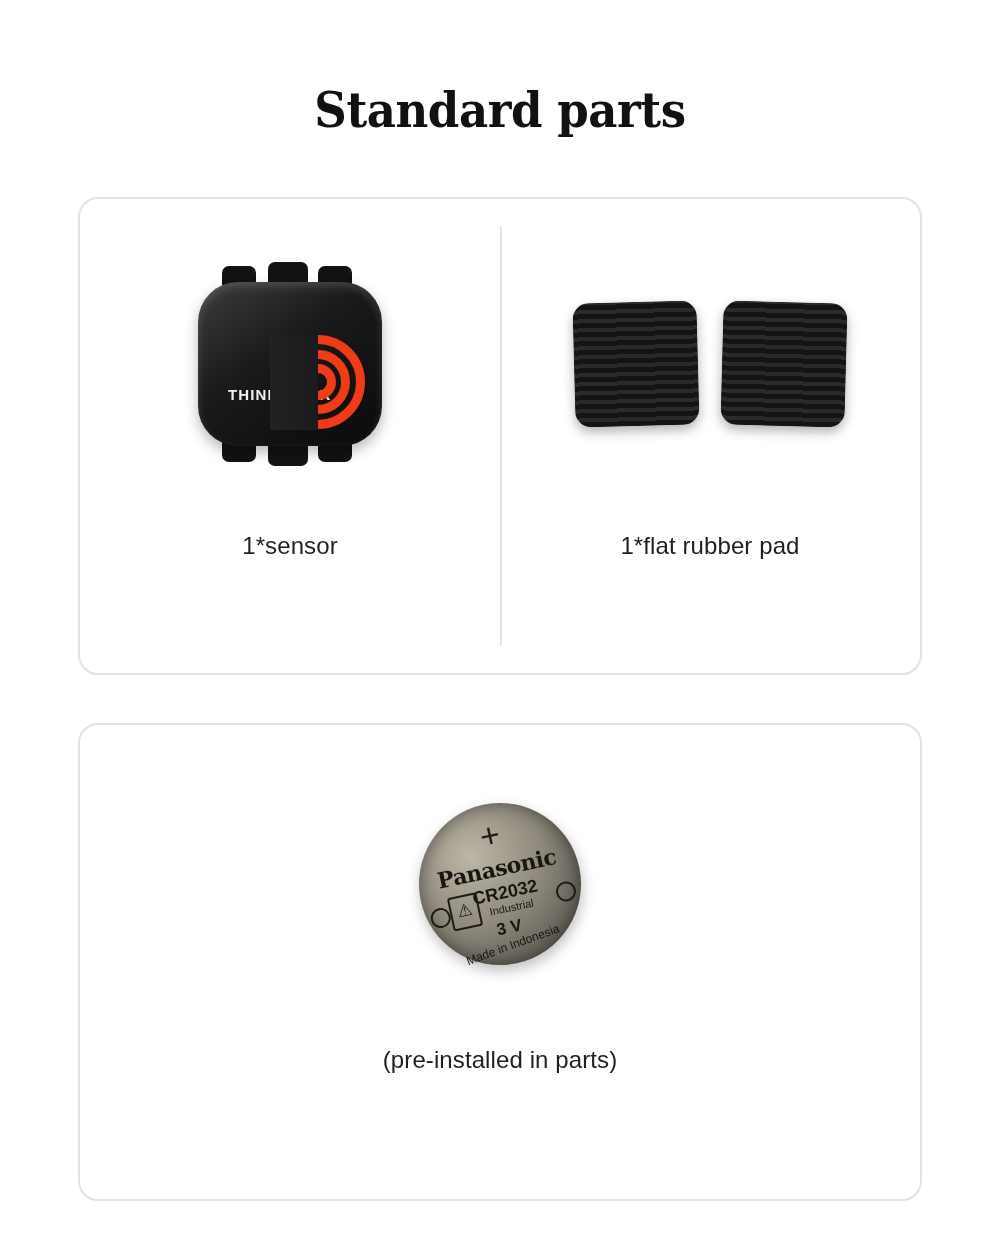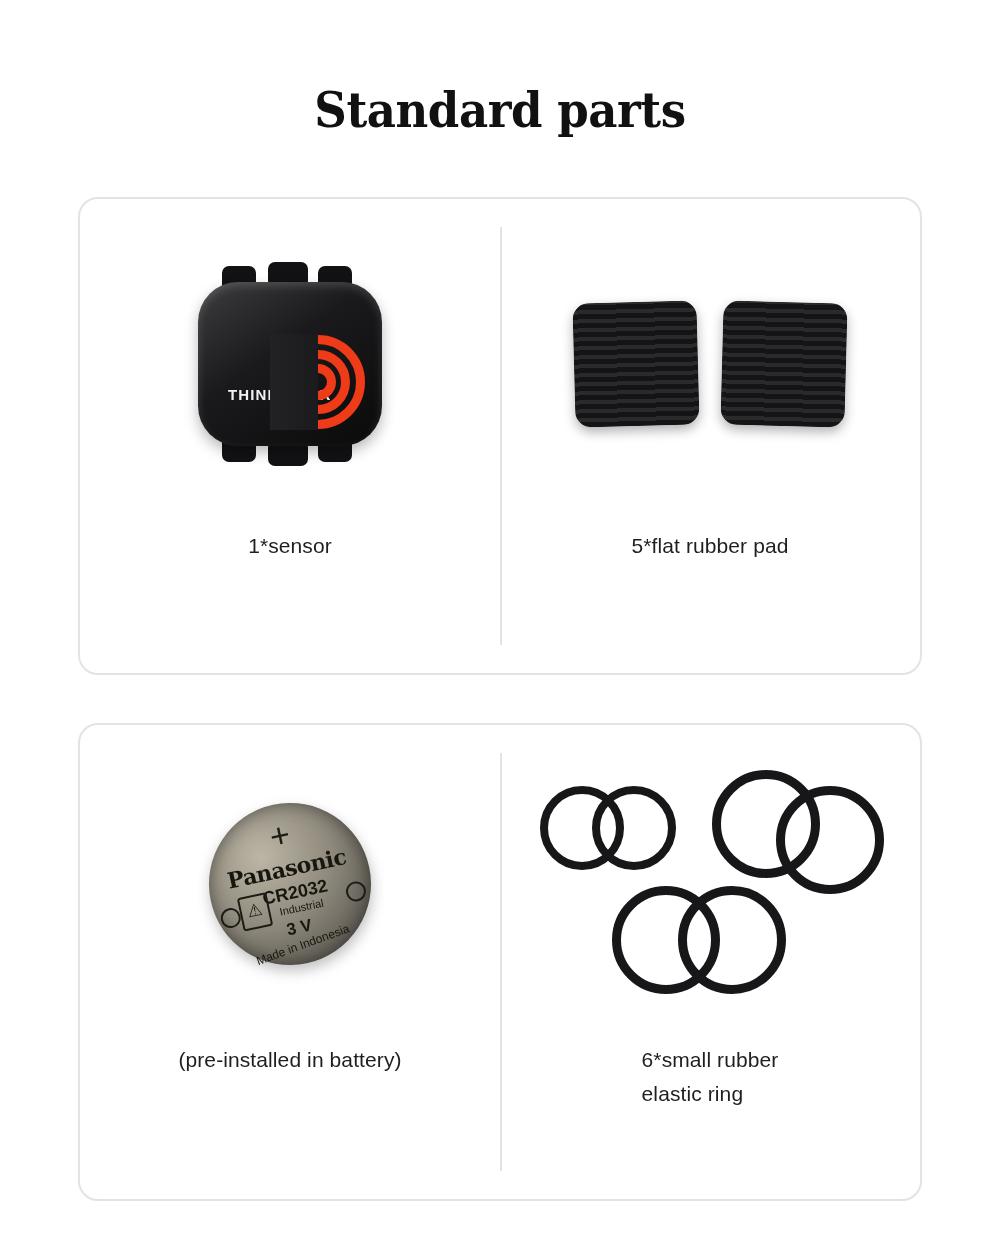--- a/index.html
+++ b/index.html
@@ -70,23 +70,23 @@
     height: 330px;
     width: 100%;
     display: flex;
     align-items: center;
     justify-content: center;
     position: relative;
   }
   .panel-2 .art { height: 318px; }
 
   .caption {
-    font-size: 21px;
+    font-size: 24px;
     line-height: 34px;
-    text-align: left;
+    text-align: center;
     color: #1f1f1f;
     letter-spacing: 0.1px;
     padding: 0 10px;
   }
   .caption .line { display: block; }
 
   
   .sensor-wrap {
     position: relative;
     width: 200px;
@@ -324,21 +324,21 @@
     </div>
 
     <div class="cell">
       <div class="art">
         <div class="pads">
           <div class="pad p1"></div>
           <div class="pad p2"></div>
         </div>
       </div>
       <div class="caption">
-        <span class="line">5*flat rubber pad</span>
+        <span class="line">1*flat rubber pad</span>
       </div>
     </div>
 
   </div>
 </section>
 
 <section class="panel panel-2">
   <div class="panel-inner">
 
     <div class="cell">
@@ -349,35 +349,19 @@
           <div class="bmodel">CR2032</div>
           <div class="bind">Industrial</div>
           <div class="bvolt">3 V</div>
           <div class="borigin">Made in Indonesia</div>
           <div class="person">⚠</div>
           <div class="circ-l"></div>
           <div class="circ-r"></div>
         </div>
       </div>
       <div class="caption">
-        <span class="line">(pre-installed in battery)</span>
+        <span class="line">(pre-installed in parts)</span>
       </div>
     </div>
 
-    <div class="cell">
-      <div class="art">
-        <div class="rings-art">
-          <div class="oring small o1"></div>
-          <div class="oring small o2"></div>
-          <div class="oring big o3"></div>
-          <div class="oring big o4"></div>
-          <div class="oring big o5"></div>
-          <div class="oring big o6"></div>
-        </div>
-      </div>
-      <div class="caption">
-        <span class="line">6*small rubber</span>
-        <span class="line">elastic ring</span>
-      </div>
-    </div>
 
   </div>
 </section>
 
 </body></html>

